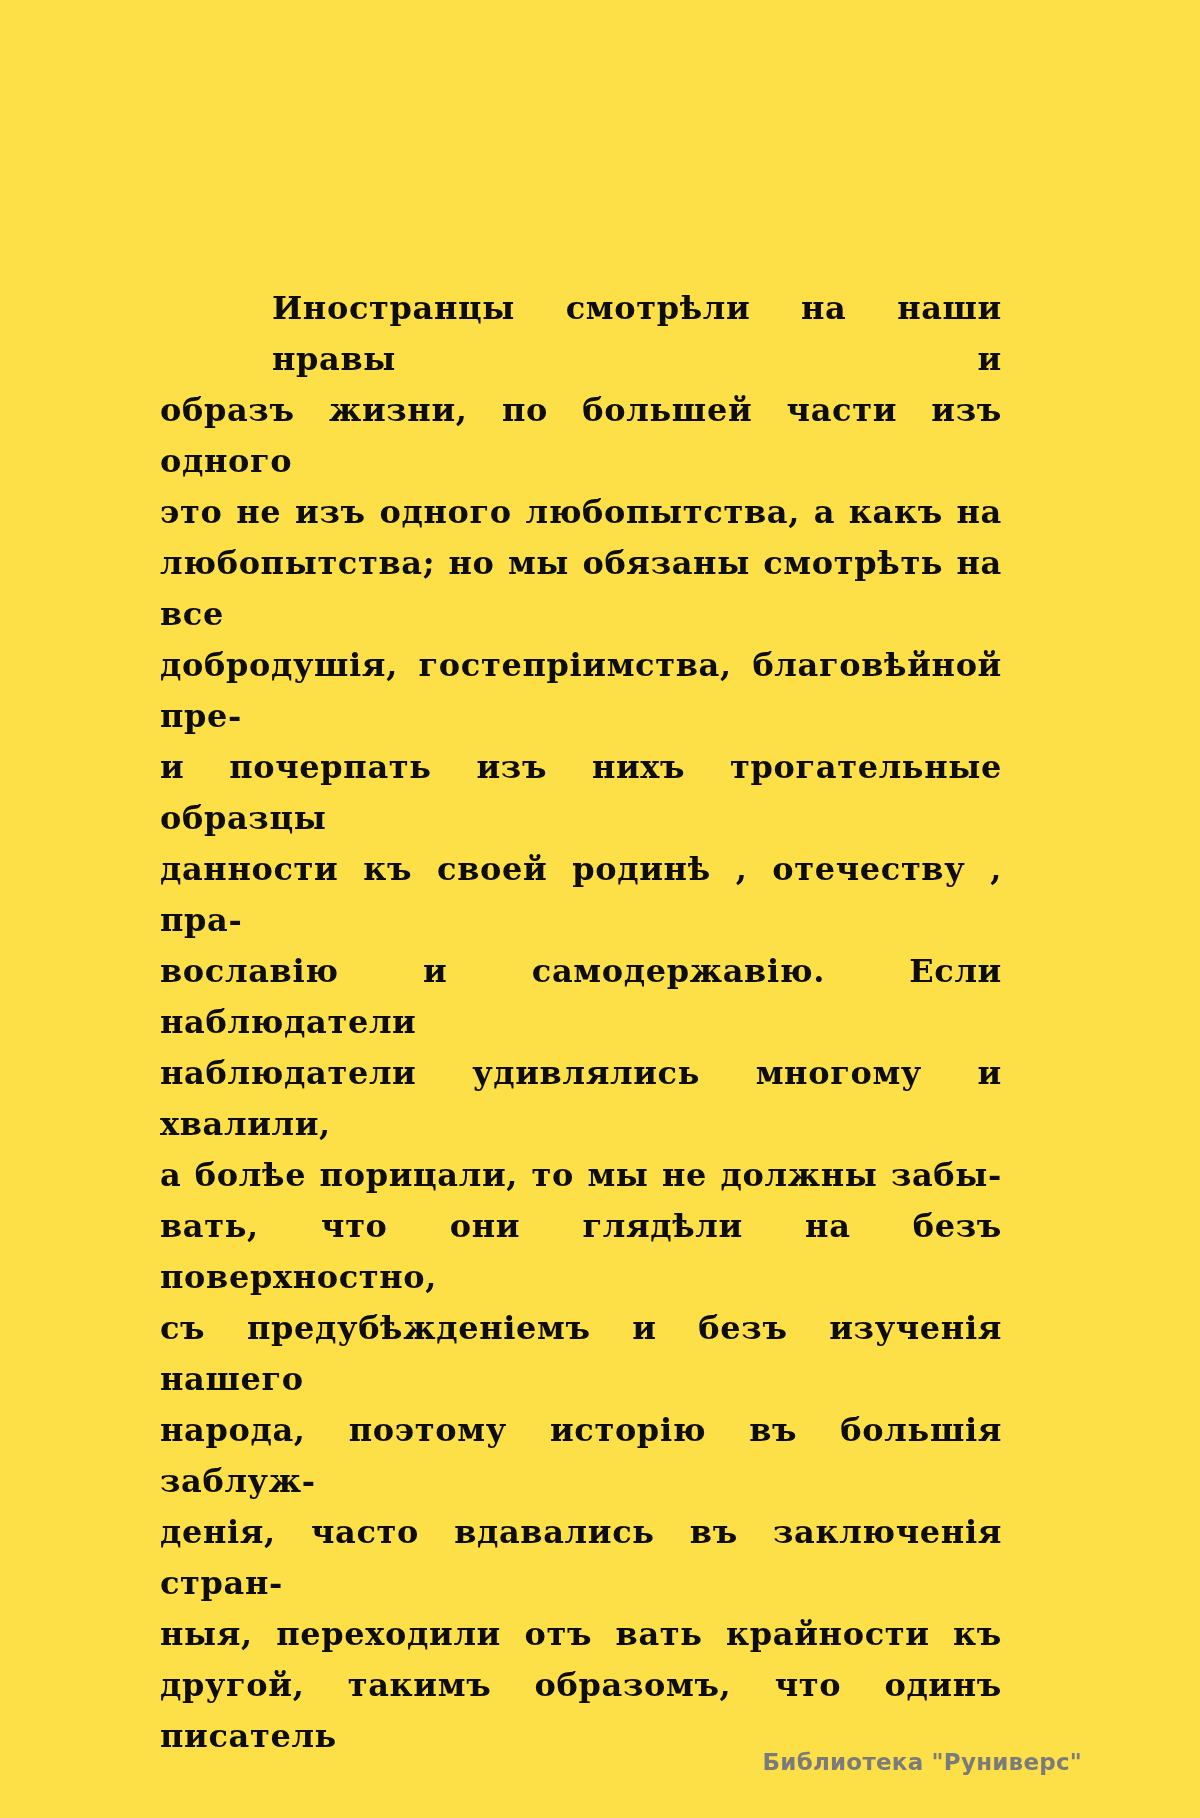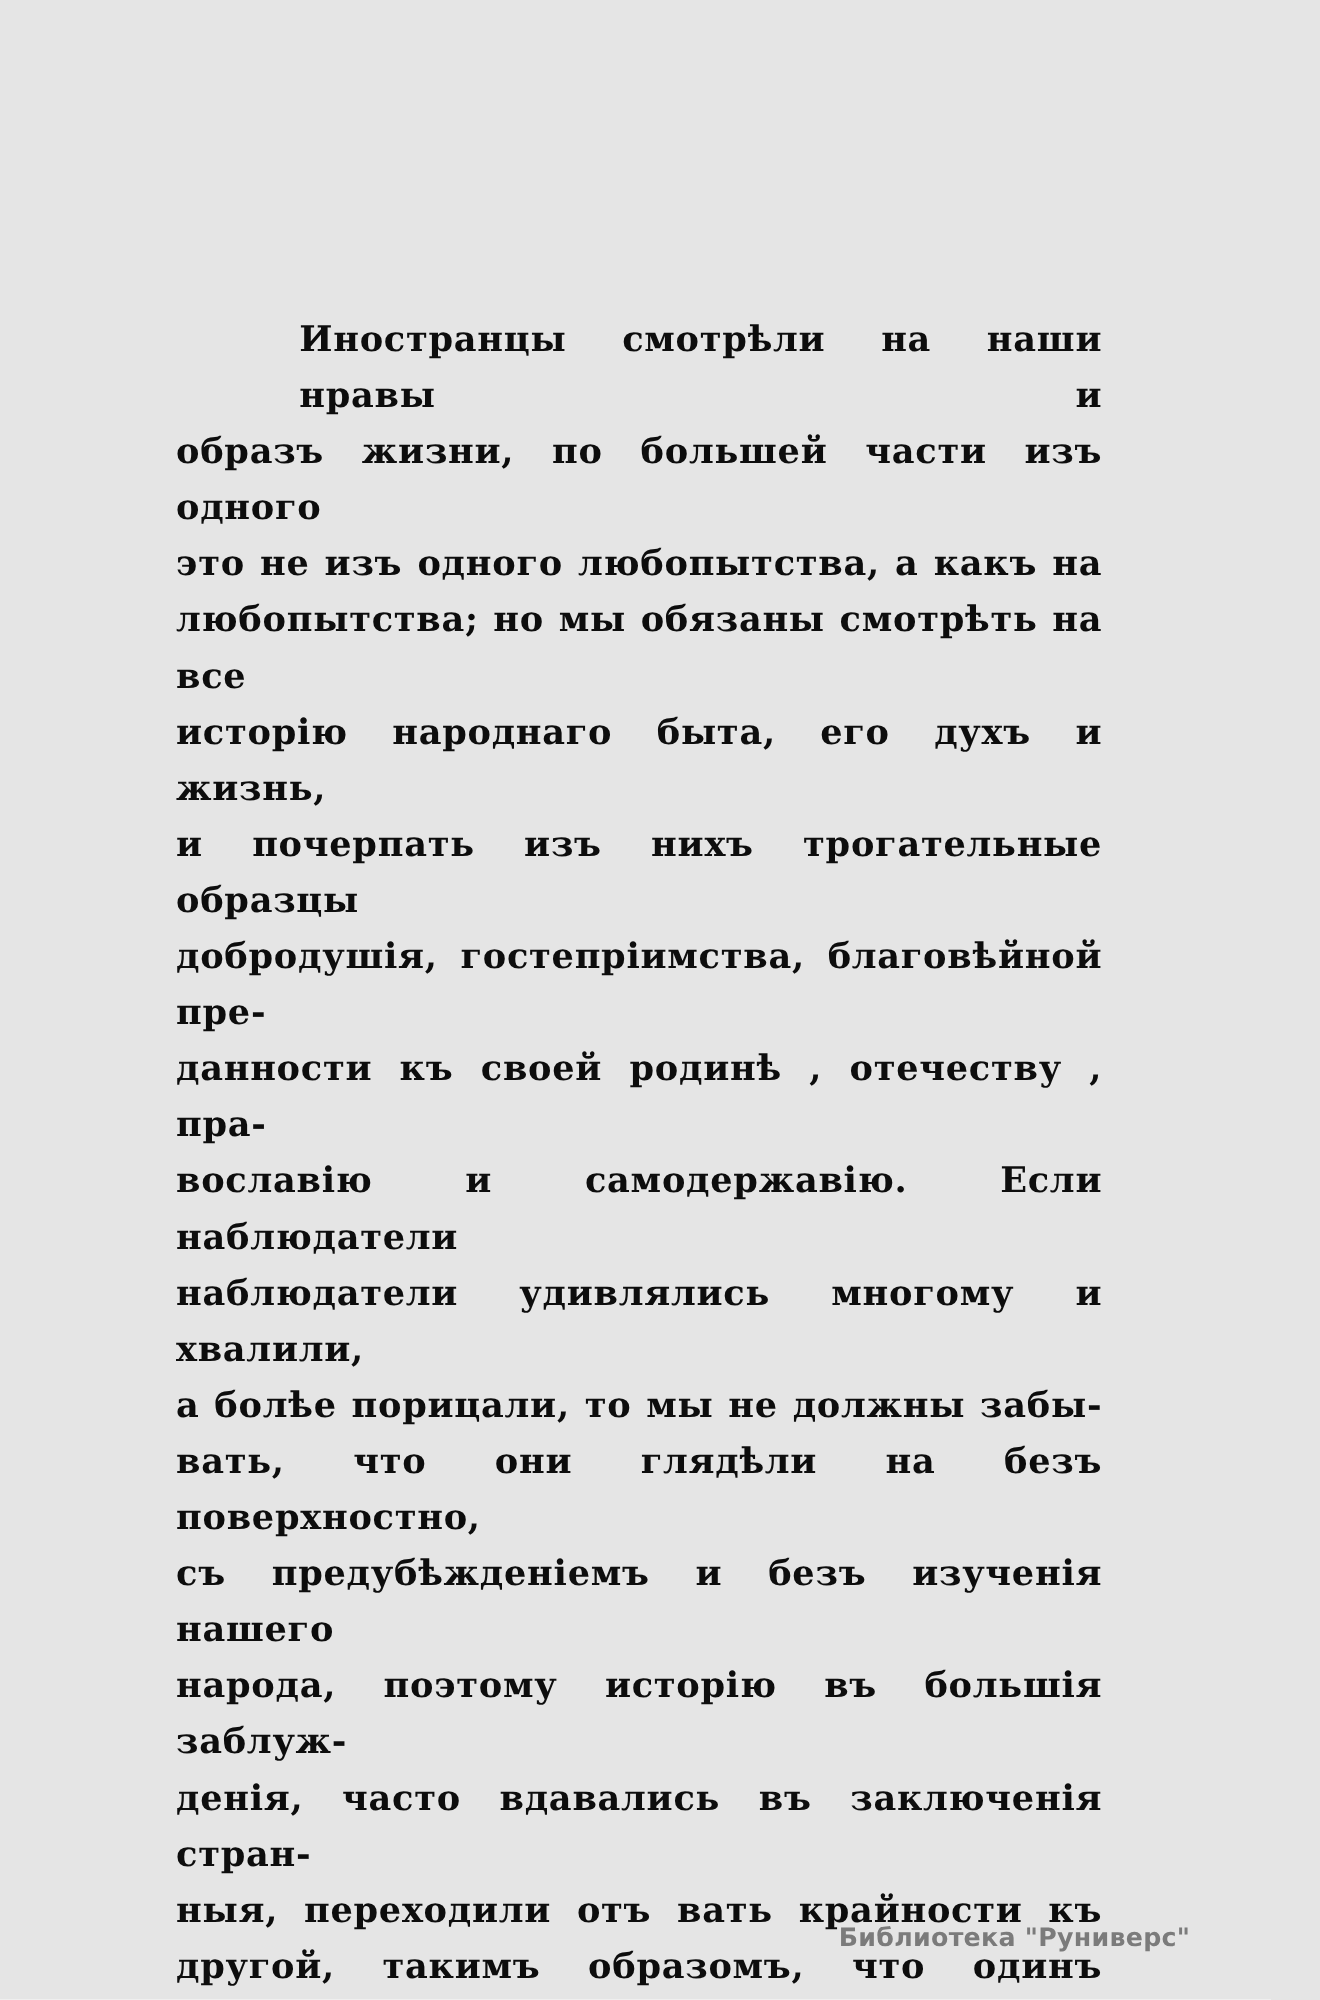--- a/index.html
+++ b/index.html
@@ -4,21 +4,21 @@
 <style>
   html, body {
     margin: 0;
     padding: 0;
     background: #ffffff;
   }
   .page {
     position: relative;
     width: 1200px;
     height: 1818px;
-    background: #e5e5e5;
+    background: #fde047;
     overflow: hidden;
   }
   .text-block {
     position: absolute;
     left: 160px;
     top: 283px;
     width: 842px;
   }
   .line {
     font-family: "DejaVu Serif", "Liberation Serif", serif;
@@ -47,23 +47,22 @@
 </style>
 </head>
 <body>
 
 <div class="page">
   <div class="text-block">
     <div class="line indent">Иностранцы смотрѣли на наши нравы и</div>
     <div class="line">образъ жизни, по большей части изъ одного</div>
     <div class="line">это не изъ одного любопытства, а какъ на</div>
     <div class="line">любопытства; но мы обязаны смотрѣть на все</div>
-    <div class="line">исторію народнаго быта, его духъ и жизнь,</div>
+    <div class="line">добродушія, гостепріимства, благовѣйной пре-</div>
     <div class="line">и почерпать изъ нихъ трогательные образцы</div>
-    <div class="line">добродушія, гостепріимства, благовѣйной пре-</div>
     <div class="line">данности къ своей родинѣ , отечеству , пра-</div>
     <div class="line">вославію и самодержавію. Если наблюдатели</div>
     <div class="line">наблюдатели удивлялись многому и хвалили,</div>
     <div class="line">а болѣе порицали, то мы не должны забы-</div>
     <div class="line">вать, что они глядѣли на безъ поверхностно,</div>
     <div class="line">съ предубѣжденіемъ и безъ изученія нашего</div>
     <div class="line">народа, поэтому исторію въ большія заблуж-</div>
     <div class="line">денія, часто вдавались въ заключенія стран-</div>
     <div class="line">ныя, переходили отъ вать крайности къ</div>
     <div class="line">другой, такимъ образомъ, что одинъ писатель</div>

